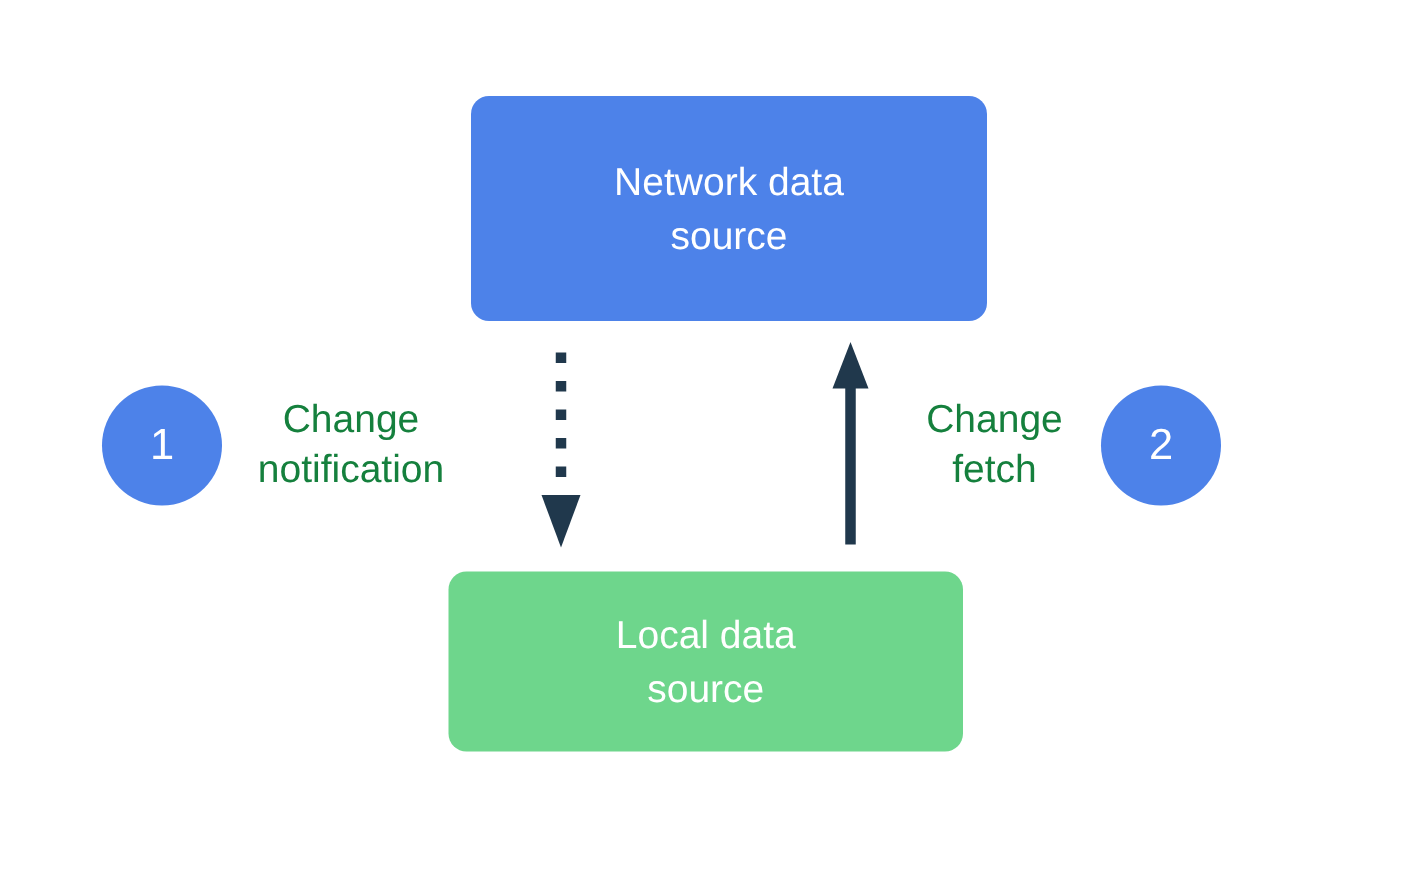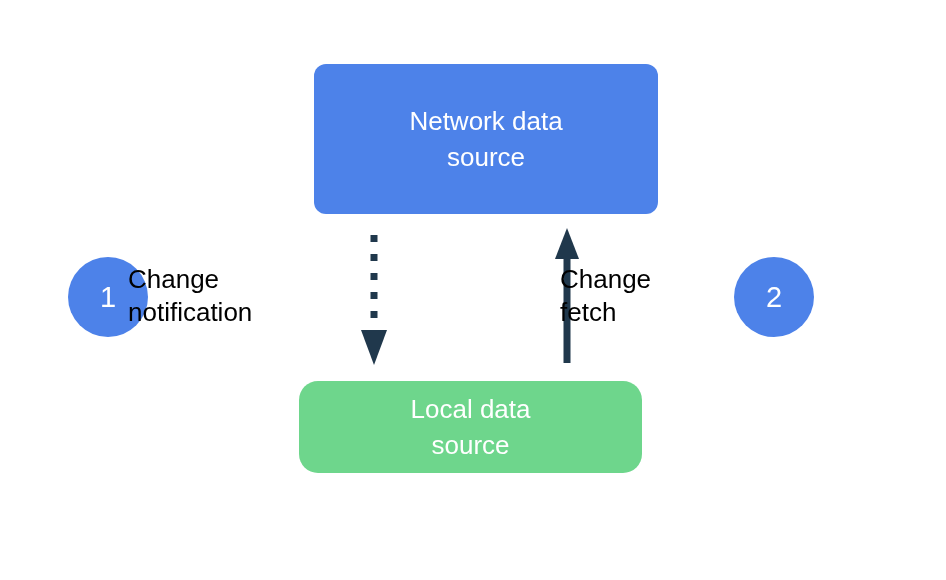--- a/index.html
+++ b/index.html
@@ -17,40 +17,40 @@
     align-items: center;
     justify-content: center;
     border-radius: 12px;
     color: #ffffff;
     font-size: 26px;
     line-height: 36px;
     text-align: center;
   }
   .node span { white-space: pre-line; }
   .node-network { left: 314px; top: 64px;  width: 344px; height: 150px; background: #4D82E9; }
-  .node-local   { left: 299px; top: 381px; width: 343px; height: 92px; background: #6ED68C; border-radius: 19px; }
+  .node-local   { left: 299px; top: 381px; width: 343px; height: 120px; background: #6ED68C; }
   .badge {
     position: absolute;
     width: 80px; height: 80px;
     border-radius: 50%;
     background: #4D82E9;
     color: #ffffff;
     display: flex;
     align-items: center;
     justify-content: center;
     font-size: 29px;
   }
   .badge-1 { left: 68px;  top: 257px; }
   .badge-2 { left: 734px; top: 257px; }
   .step-label {
     position: absolute;
-    color: #000000;
+    color: #15803d;
     font-size: 26px;
     line-height: 33px;
-    text-align: left;
+    text-align: center;
     white-space: pre-line;
   }
   .label-1 { left: 128px; top: 263px; width: 212px; }
   .label-2 { left: 560px; top: 263px; width: 206px; }
   .arrow { position: absolute; }
   .arrow-down { left: 359px; top: 227px; }
   .arrow-up   { left: 552px; top: 227px; }
 </style>
 </head>
 <body>

